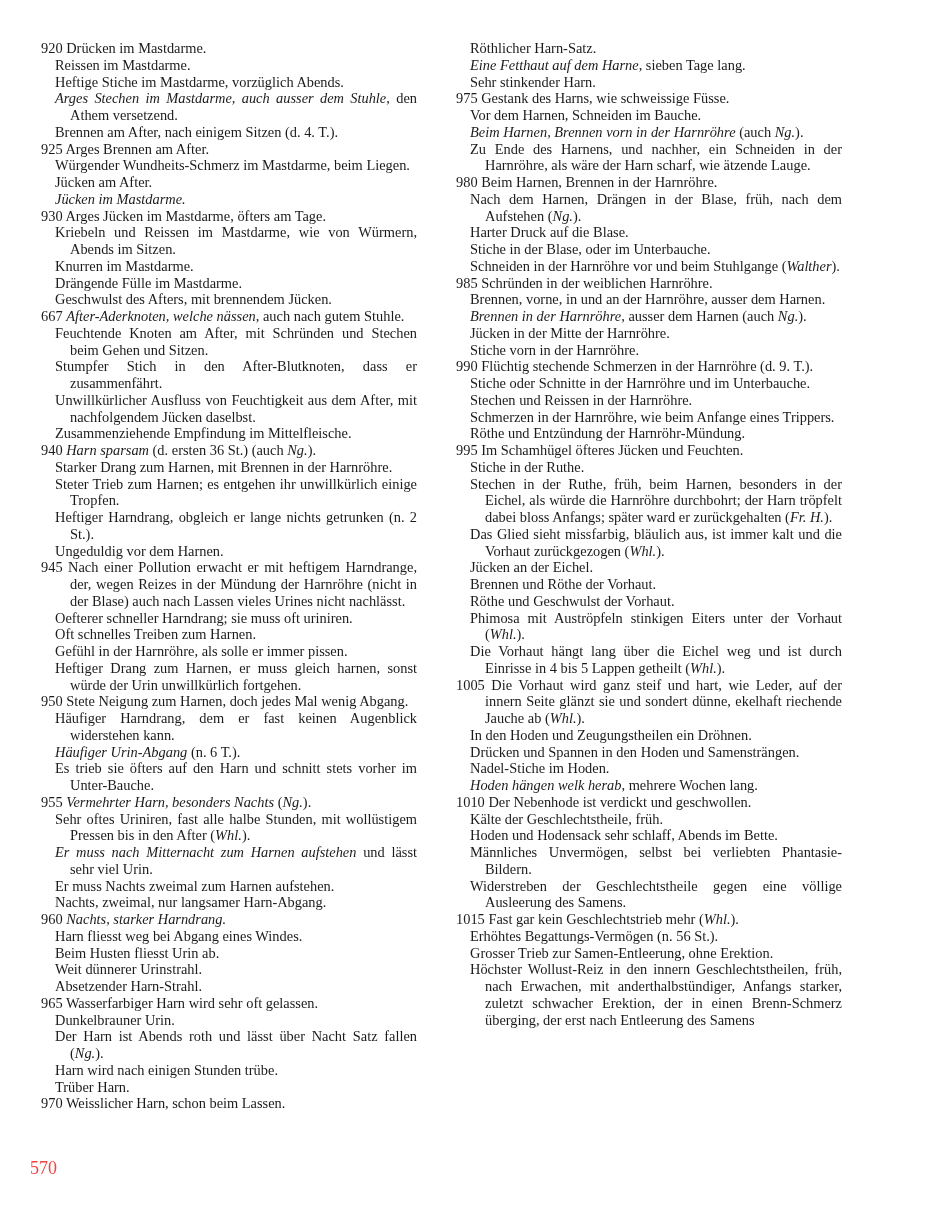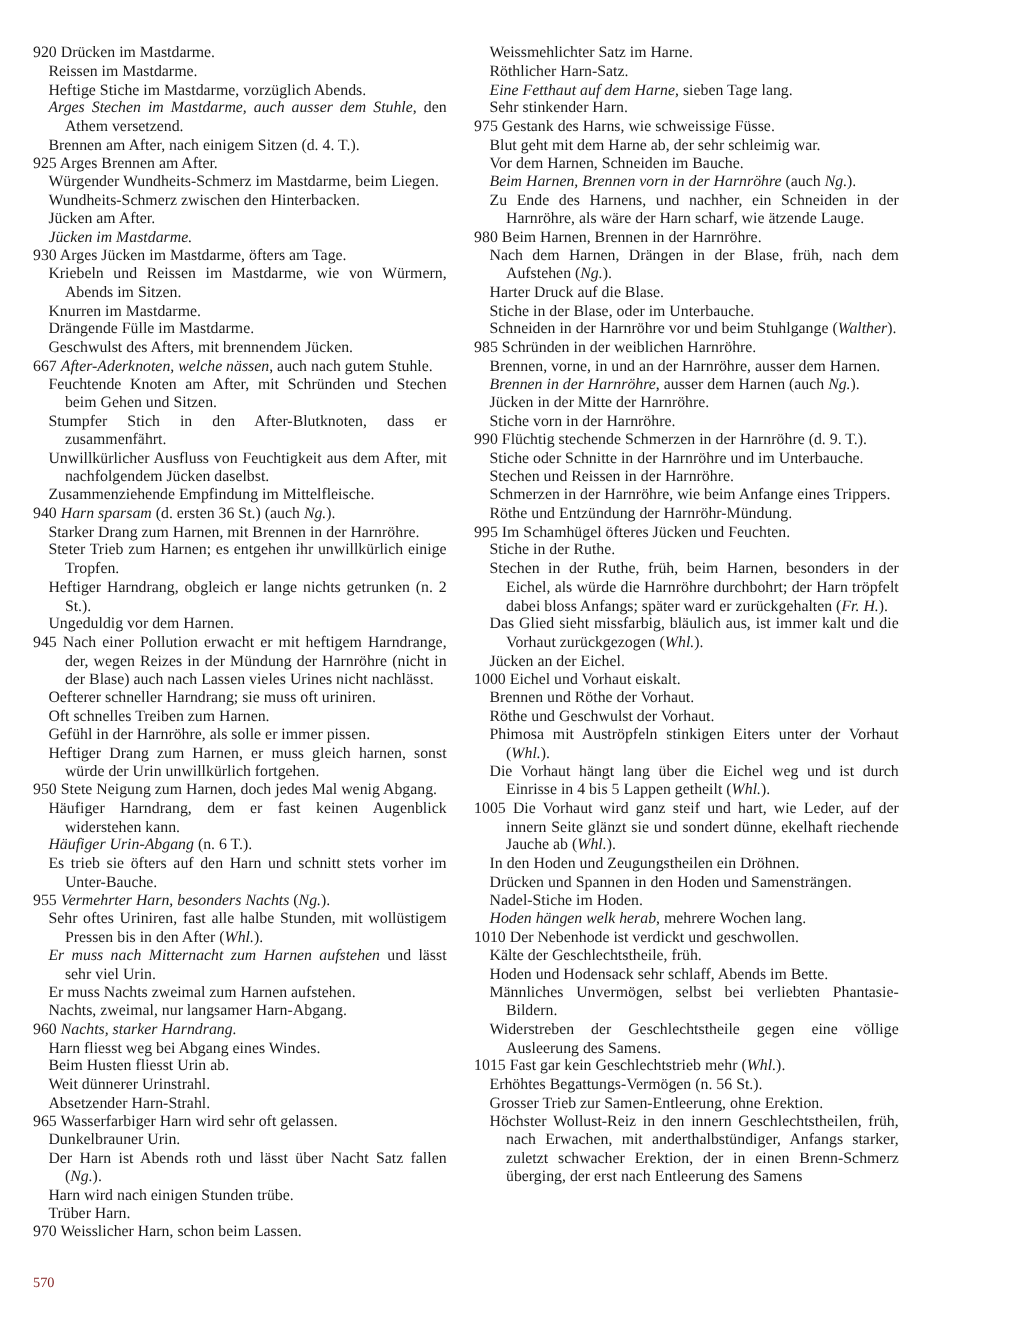--- a/index.html
+++ b/index.html
@@ -15,24 +15,24 @@
     color: #1b1b1b;
   }
   .page {
     position: relative;
     width: 935px;
     height: 1210px;
     background: #ffffff;
   }
   .text-block {
     position: absolute;
-    left: 30px;
+    left: 41px;
     top: 40px;
     display: flex;
-    gap: 25px;
+    gap: 39px;
   }
   .col {
     width: 376px;
     font-size: 14.4px;
     line-height: 16.75px;
     text-rendering: optimizeLegibility;
   }
   .col.col-r {
     width: 386px;
   }
@@ -49,38 +49,37 @@
   .num {
     font-style: normal;
   }
   em {
     font-style: italic;
   }
   .folio {
     position: absolute;
     left: 30px;
     top: 1158px;
-    font-size: 13px;
-    color: #7f1d1d;
+    font-size: 18px;
+    color: #ef4444;
   }
 </style>
 </head>
 <body>
 
 <div class="page">
   <main class="text-block">
     <section class="col" id="col-left">
         <p class="entry numbered"><span class="num">920</span> <span>Drücken im Mastdarme.</span></p>
         <p class="entry"><span>Reissen im Mastdarme.</span></p>
         <p class="entry"><span>Heftige Stiche im Mastdarme, vorzüglich Abends.</span></p>
         <p class="entry"><em>Arges Stechen im Mastdarme, auch ausser dem Stuhle</em><span>, den Athem versetzend.</span></p>
         <p class="entry"><span>Brennen am After, nach einigem Sitzen (d. 4. T.).</span></p>
         <p class="entry numbered"><span class="num">925</span> <span>Arges Brennen am After.</span></p>
         <p class="entry"><span>Würgender Wundheits-Schmerz im Mastdarme, beim Liegen.</span></p>
-        <p class="entry"><span>Wundheits-Schmerz zwischen den Hinterbacken.</span></p>
         <p class="entry"><span>Jücken am After.</span></p>
         <p class="entry"><em>Jücken im Mastdarme.</em></p>
         <p class="entry numbered"><span class="num">930</span> <span>Arges Jücken im Mastdarme, öfters am Tage.</span></p>
         <p class="entry"><span>Kriebeln und Reissen im Mastdarme, wie von Würmern, Abends im Sitzen.</span></p>
         <p class="entry"><span>Knurren im Mastdarme.</span></p>
         <p class="entry"><span>Drängende Fülle im Mastdarme.</span></p>
         <p class="entry"><span>Geschwulst des Afters, mit brennendem Jücken.</span></p>
         <p class="entry numbered"><span class="num">667</span> <em>After-Aderknoten, welche nässen</em><span>, auch nach gutem Stuhle.</span></p>
         <p class="entry"><span>Feuchtende Knoten am After, mit Schründen und Stechen beim Gehen und Sitzen.</span></p>
         <p class="entry"><span>Stumpfer Stich in den After-Blutknoten, dass er zusammenfährt.</span></p>
@@ -111,26 +110,24 @@
         <p class="entry"><span>Weit dünnerer Urinstrahl.</span></p>
         <p class="entry"><span>Absetzender Harn-Strahl.</span></p>
         <p class="entry numbered"><span class="num">965</span> <span>Wasserfarbiger Harn wird sehr oft gelassen.</span></p>
         <p class="entry"><span>Dunkelbrauner Urin.</span></p>
         <p class="entry"><span>Der Harn ist Abends roth und lässt über Nacht Satz fallen (</span><em>Ng.</em><span>).</span></p>
         <p class="entry"><span>Harn wird nach einigen Stunden trübe.</span></p>
         <p class="entry"><span>Trüber Harn.</span></p>
         <p class="entry numbered"><span class="num">970</span> <span>Weisslicher Harn, schon beim Lassen.</span></p>
       </section>
     <section class="col col-r" id="col-right">
-        <p class="entry"><span>Weissmehlichter Satz im Harne.</span></p>
         <p class="entry"><span>Röthlicher Harn-Satz.</span></p>
         <p class="entry"><em>Eine Fetthaut auf dem Harne</em><span>, sieben Tage lang.</span></p>
         <p class="entry"><span>Sehr stinkender Harn.</span></p>
         <p class="entry numbered"><span class="num">975</span> <span>Gestank des Harns, wie schweissige Füsse.</span></p>
-        <p class="entry"><span>Blut geht mit dem Harne ab, der sehr schleimig war.</span></p>
         <p class="entry"><span>Vor dem Harnen, Schneiden im Bauche.</span></p>
         <p class="entry"><em>Beim Harnen, Brennen vorn in der Harnröhre</em><span> (auch </span><em>Ng.</em><span>).</span></p>
         <p class="entry"><span>Zu Ende des Harnens, und nachher, ein Schneiden in der Harnröhre, als wäre der Harn scharf, wie ätzende Lauge.</span></p>
         <p class="entry numbered"><span class="num">980</span> <span>Beim Harnen, Brennen in der Harnröhre.</span></p>
         <p class="entry"><span>Nach dem Harnen, Drängen in der Blase, früh, nach dem Aufstehen (</span><em>Ng.</em><span>).</span></p>
         <p class="entry"><span>Harter Druck auf die Blase.</span></p>
         <p class="entry"><span>Stiche in der Blase, oder im Unterbauche.</span></p>
         <p class="entry"><span>Schneiden in der Harnröhre vor und beim Stuhlgange (</span><em>Walther</em><span>).</span></p>
         <p class="entry numbered"><span class="num">985</span> <span>Schründen in der weiblichen Harnröhre.</span></p>
         <p class="entry"><span>Brennen, vorne, in und an der Harnröhre, ausser dem Harnen.</span></p>
@@ -140,21 +137,20 @@
         <p class="entry numbered"><span class="num">990</span> <span>Flüchtig stechende Schmerzen in der Harnröhre (d. 9. T.).</span></p>
         <p class="entry"><span>Stiche oder Schnitte in der Harnröhre und im Unterbauche.</span></p>
         <p class="entry"><span>Stechen und Reissen in der Harnröhre.</span></p>
         <p class="entry"><span>Schmerzen in der Harnröhre, wie beim Anfange eines Trippers.</span></p>
         <p class="entry"><span>Röthe und Entzündung der Harnröhr-Mündung.</span></p>
         <p class="entry numbered"><span class="num">995</span> <span>Im Schamhügel öfteres Jücken und Feuchten.</span></p>
         <p class="entry"><span>Stiche in der Ruthe.</span></p>
         <p class="entry"><span>Stechen in der Ruthe, früh, beim Harnen, besonders in der Eichel, als würde die Harnröhre durchbohrt; der Harn tröpfelt dabei bloss Anfangs; später ward er zurückgehalten (</span><em>Fr. H.</em><span>).</span></p>
         <p class="entry"><span>Das Glied sieht missfarbig, bläulich aus, ist immer kalt und die Vorhaut zurückgezogen (</span><em>Whl.</em><span>).</span></p>
         <p class="entry"><span>Jücken an der Eichel.</span></p>
-        <p class="entry numbered"><span class="num">1000</span> <span>Eichel und Vorhaut eiskalt.</span></p>
         <p class="entry"><span>Brennen und Röthe der Vorhaut.</span></p>
         <p class="entry"><span>Röthe und Geschwulst der Vorhaut.</span></p>
         <p class="entry"><span>Phimosa mit Auströpfeln stinkigen Eiters unter der Vorhaut (</span><em>Whl.</em><span>).</span></p>
         <p class="entry"><span>Die Vorhaut hängt lang über die Eichel weg und ist durch Einrisse in 4 bis 5 Lappen getheilt (</span><em>Whl.</em><span>).</span></p>
         <p class="entry numbered"><span class="num">1005</span> <span>Die Vorhaut wird ganz steif und hart, wie Leder, auf der innern Seite glänzt sie und sondert dünne, ekelhaft riechende Jauche ab (</span><em>Whl.</em><span>).</span></p>
         <p class="entry"><span>In den Hoden und Zeugungstheilen ein Dröhnen.</span></p>
         <p class="entry"><span>Drücken und Spannen in den Hoden und Samensträngen.</span></p>
         <p class="entry"><span>Nadel-Stiche im Hoden.</span></p>
         <p class="entry"><em>Hoden hängen welk herab</em><span>, mehrere Wochen lang.</span></p>
         <p class="entry numbered"><span class="num">1010</span> <span>Der Nebenhode ist verdickt und geschwollen.</span></p>

